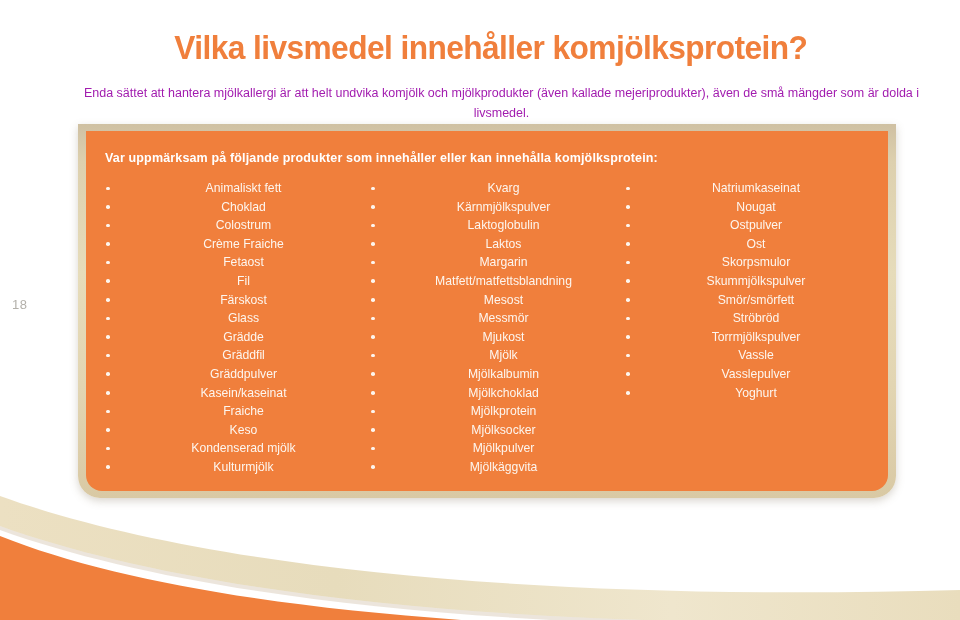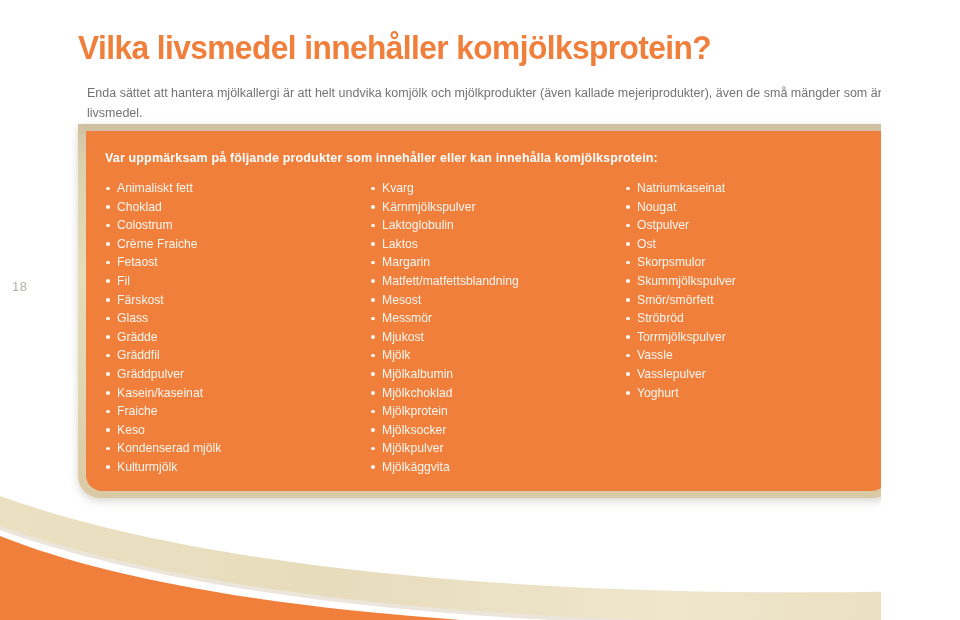--- a/index.html
+++ b/index.html
@@ -11,24 +11,25 @@
     height: 620px;
     background: #ffffff;
     font-family: "Liberation Sans", sans-serif;
     overflow: hidden;
     position: relative;
   }
 
   #page {
     position: absolute;
     left: 0; top: 0;
-    width: 881px;
+    width: 960px;
     height: 620px;
     overflow: hidden;
     background: #ffffff;
+    text-align: center;
   }
 
   
   .page-title {
     position: absolute;
     left: 78px;
     top: 6px;
     width: 860px;
     font-family: "Liberation Sans", sans-serif;
     font-size: 33px;
@@ -42,30 +43,29 @@
   }
 
   
   .intro {
     position: absolute;
     left: 79px;
     top: 70px;
     width: 845px;
     font-size: 12.5px;
     line-height: 20px;
-    color: #737373;
+    color: #a21caf;
     font-family: "Liberation Sans", sans-serif;
-    margin-left: 8px;
   }
 
   
   .page-number {
     position: absolute;
     left: 12px;
-    top: 279px;
+    top: 297px;
     font-size: 13px;
     color: #b3b0aa;
     letter-spacing: 0.5px;
   }
 
   
   .panel-wrap {
     position: absolute;
     left: 78px;
     top: 124px;

